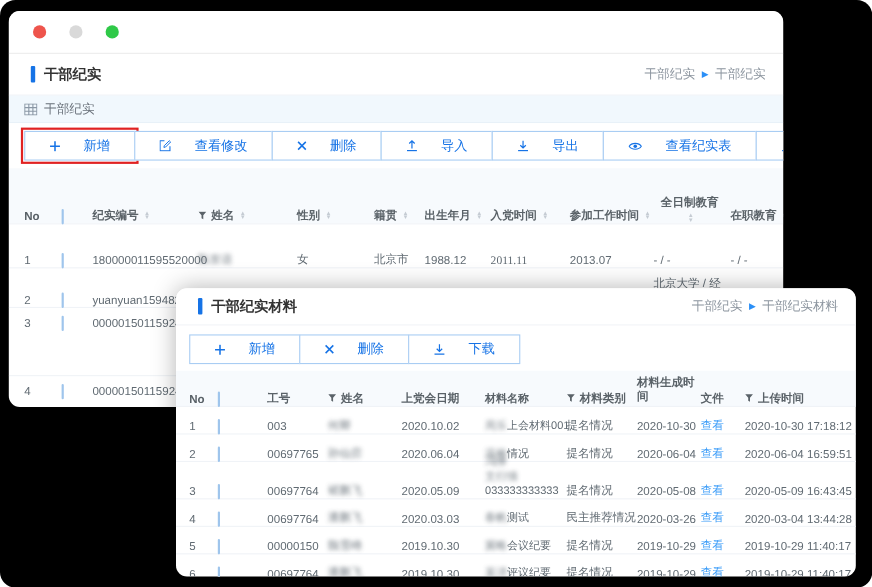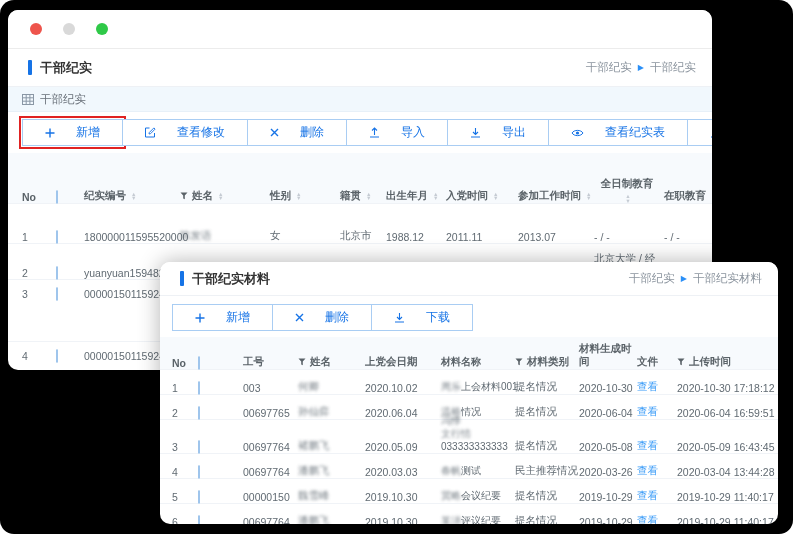--- a/index.html
+++ b/index.html
@@ -33,21 +33,21 @@
   .c{flex:0 0 auto;padding-right:4px;box-sizing:border-box;white-space:nowrap;overflow:visible;}
   .wrapcell{white-space:normal;line-height:1.3;}
   .hdr{display:flex;align-items:center;gap:3px;}
   .sort{display:inline-flex;flex-direction:column;line-height:4.5px;font-size:5.5px;color:#c5cbd3;margin-left:2px;}
   .cbx{width:13px;height:13px;border:1px solid #9fc5ec;border-radius:2px;background:#fff;}
   .blur{filter:blur(1.7px);opacity:.85;}
   .link{color:#3b9cf8;cursor:pointer;}
   .top{align-items:flex-start;padding-top:8px;}
   
   .b-no{width:34px;}.b-cb{width:28px;}.b-id{width:96px;font-size:10.5px;}.b-name{width:90px;}.b-sex{width:70px;}
-  .b-nat{width:46px;}.b-birth{width:60px;}.b-party{width:72px;}.b-work{width:76px;}.b-full{width:70px;flex-direction:column;}.b-job{width:120px;}
+  .b-nat{width:46px;}.b-birth{width:60px;}.b-party{width:72px;font-family:Liberation Serif, serif;}.b-work{width:76px;}.b-full{width:70px;flex-direction:column;}.b-job{width:120px;}
   
   .f-no{width:26px;}.f-cb{width:45px;}.f-emp{width:55px;margin-top:22px;}.f-name{width:67px;}.f-date{width:76px;}
   .f-mat{width:74px;font-size:10px;}.f-type{width:64px;font-family:Liberation Mono, monospace;}.f-gen{width:58px;}.f-file{width:40px;}.f-up{width:112px;}
   .funnel{margin-right:1px;}
 </style>
 </head>
 <body>
 
 <div class="canvas">
 

